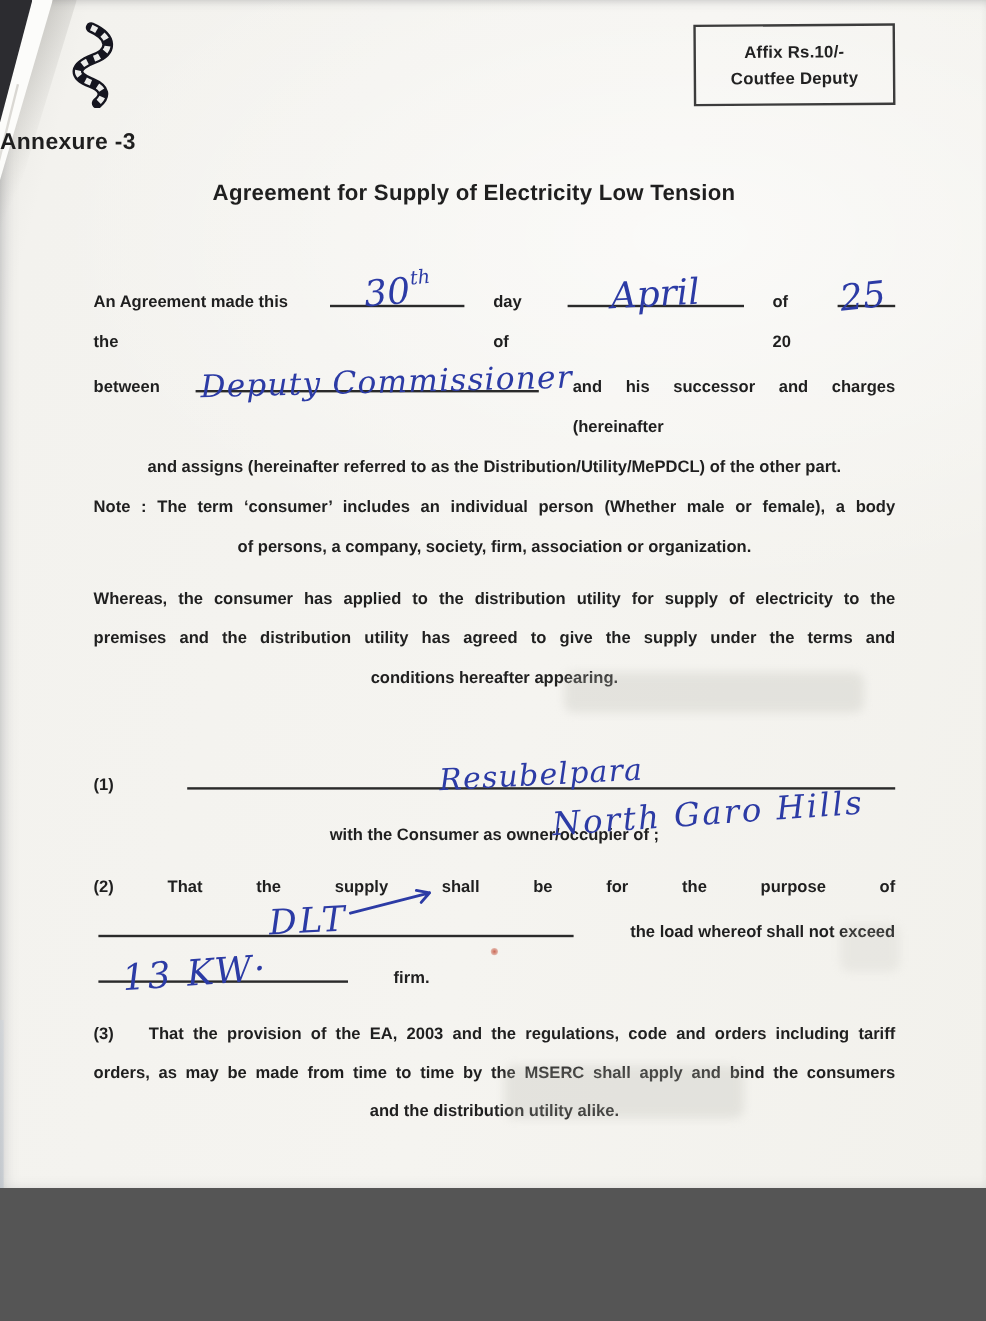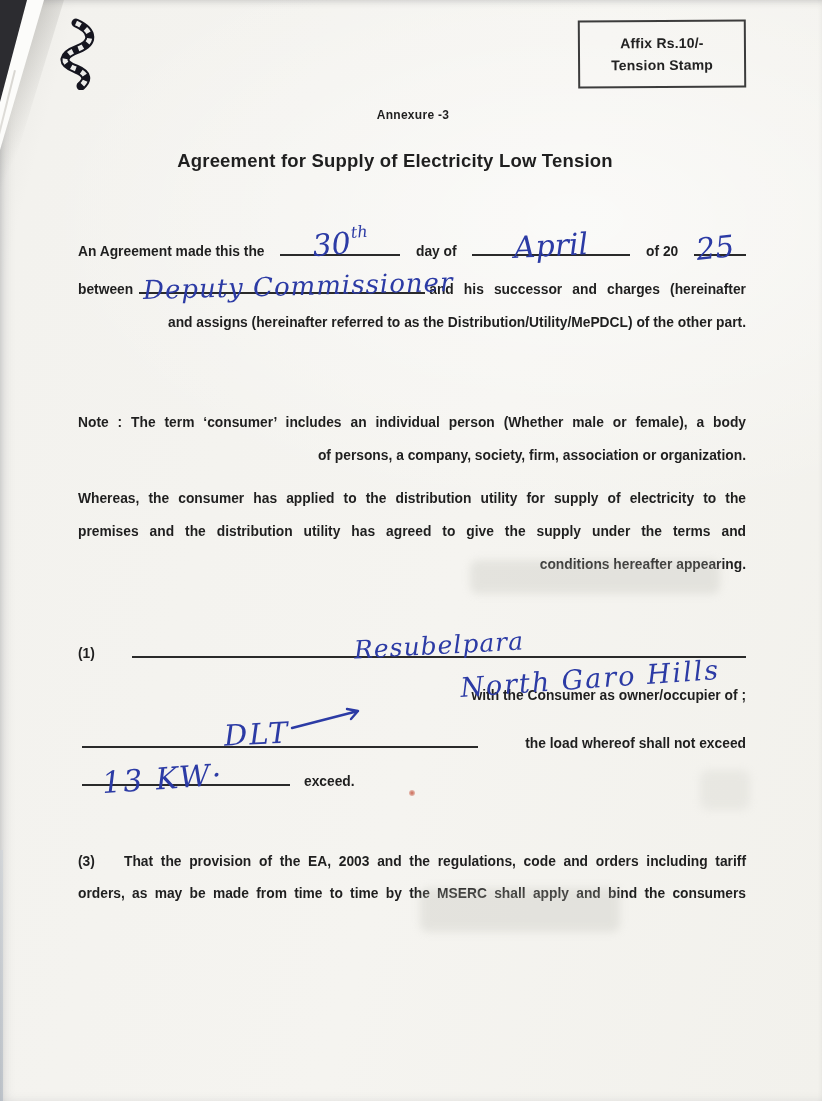--- a/index.html
+++ b/index.html
@@ -1,17 +1,17 @@
 <!DOCTYPE html>
 <html><head>
 <meta charset="utf-8">
 <style>
   html,body{margin:0;padding:0;background:#555;}
   #page{
-    position:relative;width:822px;height:1101px;overflow:hidden;
+    position:relative;width:822px;height:990px;overflow:hidden;
     background:
       radial-gradient(900px 500px at 70% 20%, rgba(255,255,255,.55), rgba(255,255,255,0) 60%),
       linear-gradient(105deg, #e9e8e4 0%, #f3f2ee 7%, #f5f4f0 55%, #f2f1ec 100%);
     font-family:"Liberation Sans",sans-serif;color:#1f1f1f;font-weight:700;
     box-shadow:inset 6px 0 14px -6px rgba(70,75,90,.35), inset 0 4px 10px -6px rgba(80,80,80,.35);
   }
   
   .corner-shadow{position:absolute;left:0;top:0;width:64px;height:210px;
     background:linear-gradient(115deg, rgba(120,118,112,.55), rgba(120,118,112,0) 55%);
     clip-path:polygon(0 0,64px 0,0 210px);}
@@ -20,28 +20,28 @@
   .corner-dark{position:absolute;left:0;top:0;width:27px;height:102px;background:#2c2c30;
     clip-path:polygon(0 0,27px 0,0 102px);}
   .crease{position:absolute;left:14px;top:70px;width:2px;height:290px;background:linear-gradient(#d8d6d1,rgba(216,214,209,0));
     transform:rotate(14deg);transform-origin:top left;}
   .thread{position:absolute;left:52px;top:18px;}
   
   .stamp{position:absolute;left:578px;top:20px;width:164px;height:64px;border:2px solid #3c3c3c;
     display:flex;flex-direction:column;justify-content:center;align-items:center;gap:6px;
     font-size:14px;letter-spacing:.2px;color:#222;transform:rotate(-.4deg);}
   
-  .annexure{position:absolute;left:0;top:108px;width:790px;text-align:center;font-size:12px;letter-spacing:.3px;padding-left:18px;}
+  .annexure{position:absolute;left:0;top:108px;width:790px;text-align:left;font-size:19px;letter-spacing:.3px;}
   .title{position:absolute;left:0;top:150px;width:790px;text-align:center;font-size:18.5px;letter-spacing:.2px;}
   
   .block{position:absolute;left:78px;width:668px;font-size:13.8px;line-height:33px;}
   .jline{text-align:justify;text-align-last:justify;}
-  .lline{text-align:right;}
+  .lline{text-align:center;}
   .num{display:inline-block;width:46px;}
-  .flexline{display:flex;align-items:baseline;}
+  .flexline{display:flex;align-items:baseline;gap:24px;}
   .blank{display:inline-block;position:relative;border-bottom:2px solid #2a2a2a;height:24px;}
   .fill{flex:1;}
   
   .hw{position:absolute;font-family:"DejaVu Serif",serif;font-style:italic;font-weight:400;
       color:#2c3ba5;white-space:nowrap;line-height:1;z-index:3;}
   .hw-day{left:50%;bottom:-5px;transform:translateX(-50%) rotate(-5deg);font-size:30px;}
   .hw-day sup{font-size:16px;position:relative;top:-4px;left:1px;}
   .hw-month{left:50%;bottom:-7px;transform:translateX(-50%) rotate(-3deg);font-size:30px;}
   .hw-year{left:2px;bottom:-9px;transform:rotate(-6deg);font-size:30px;}
   .hw-between{left:4px;bottom:-7px;transform:rotate(-1.5deg);font-size:26px;letter-spacing:1px;}
@@ -69,21 +69,21 @@
   <div class="corner-white"></div>
   <div class="corner-dark"></div>
   <div class="crease"></div>
   <svg class="thread" width="58" height="72" viewBox="0 0 58 72">
     <path d="M24 5 C42 13 42 25 26 31 C10 37 8 45 24 51 C36 56 36 62 29 68" fill="none" stroke="#15151f" stroke-width="9" stroke-linecap="round"></path>
     <path d="M24 5 C42 13 42 25 26 31 C10 37 8 45 24 51 C36 56 36 62 29 68" fill="none" stroke="#ececea" stroke-width="5" stroke-dasharray="5 6" stroke-linecap="butt"></path>
   </svg>
 
   <div class="stamp">
     <span>Affix Rs.10/-</span>
-    <span>Tension Stamp</span>
+    <span>Coutfee Deputy</span>
   </div>
 
   <div class="annexure">Annexure -3</div>
   <div class="title">Agreement for Supply of Electricity Low Tension</div>
 
   <div class="block" style="top:230px">
     <div class="flexline" style="justify-content:space-between">
       <span>An Agreement made this the</span>
       <span class="blank" style="width:120px">
         <span class="hw hw-day"><span>30</span><sup>th</sup></span>
@@ -124,40 +124,42 @@
       <span class="num">(1)</span>
       <span class="blank fill" style="margin-left:8px">
         <span class="hw hw-premises">Resubelpara</span>
       </span>
     </div>
     <div class="lline" style="margin-top:9px">with the Consumer as owner/occupier of ;</div>
     <span class="hw-district">North Garo Hills</span>
   </div>
 
   <div class="block" style="top:722px">
+    <div class="jline">(2) That the supply shall be for the purpose of</div>
     <div class="flexline" style="justify-content:space-between">
       <span class="blank" style="width:396px;margin-left:4px">
         <span class="hw hw-purpose">DLT</span>
         <svg class="dlt-arrow" width="78" height="24" viewBox="0 0 78 24">
           <path d="M2 22 L68 5 M68 5 l-11 -2 M68 5 l-7 8" fill="none" stroke="#2c3ba5" stroke-width="2.4" stroke-linecap="round"></path>
         </svg>
       </span>
       <span>the load whereof shall not exceed</span>
     </div>
     <div class="flexline">
       <span class="blank" style="width:208px;margin-left:4px">
         <span class="hw hw-load">13 KW·</span>
       </span>
-      <span style="margin-left:14px">exceed.</span>
+      <span style="margin-left:14px">firm.</span>
     </div>
   </div>
 
   <div class="block" style="top:846px;line-height:32px">
     <div class="jline"><span class="num">(3)</span><span>That the provision of the EA, 2003 and the regulations, code and orders including tariff</span></div>
     <div class="jline">orders, as may be made from time to time by the MSERC shall apply and bind the consumers</div>
+    <div class="lline">and the distribution utility alike.</div>
   </div>
 
 
   <div class="speck"></div>
   <div class="ghost g1"></div>
   <div class="ghost g2"></div>
   <div class="ghost g3"></div>
   <div class="edge-line"></div>
 
 </div>

